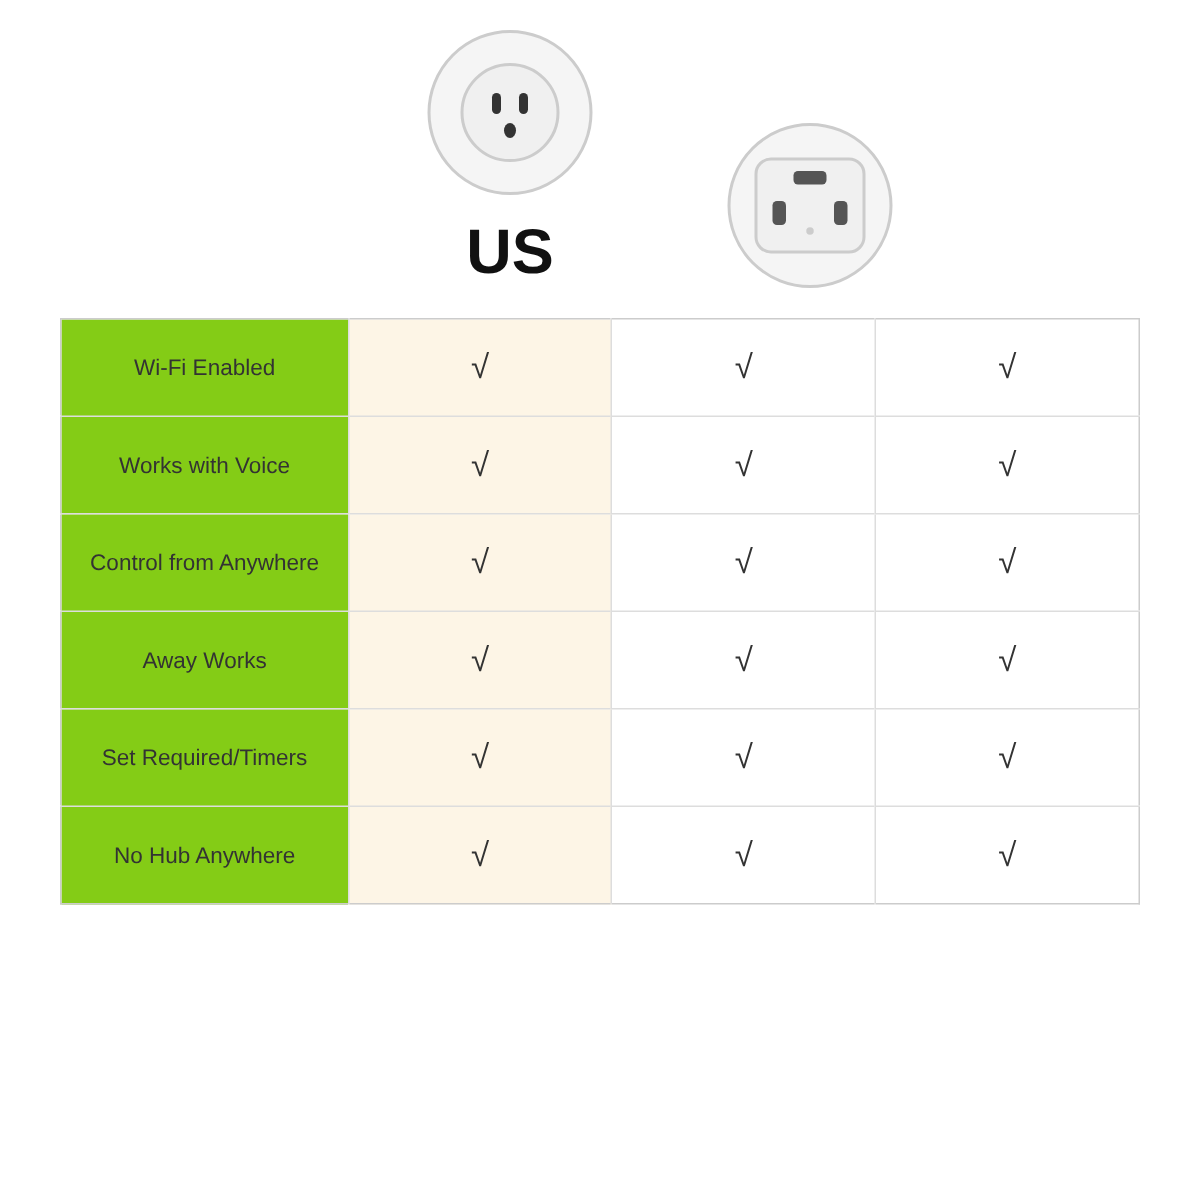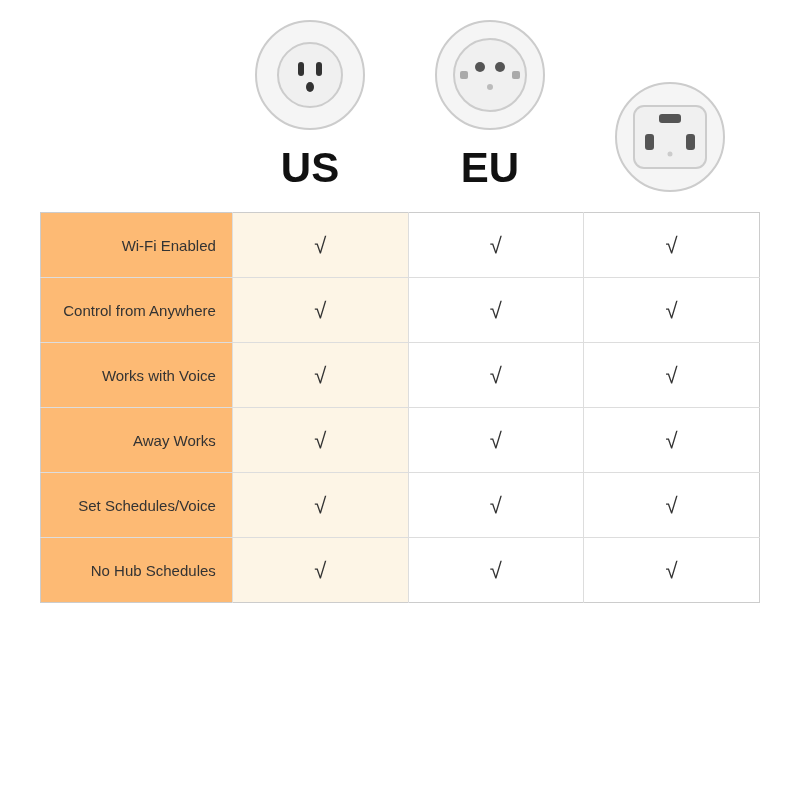--- a/index.html
+++ b/index.html
@@ -72,25 +72,25 @@
       border-bottom: 1.5px solid #ddd;
     }
 
     .comparison-table tr:last-child {
       border-bottom: none;
     }
 
     .feature-cell {
       width: 200px;
       padding: 18px 16px;
-      text-align: right;
+      text-align: center;
       font-size: 15px;
       color: #333;
       border-right: 1.5px solid #ddd;
-      background: #fdba74;
+      background: #84cc16;
     }
 
     .check-cell {
       width: 200px;
       padding: 18px 10px;
       text-align: center;
       font-size: 24px;
       color: #333;
       border-right: 1.5px solid #ddd;
     }
@@ -123,36 +123,20 @@
         <rect x="23" y="22" width="6" height="14" rx="3" fill="#333"></rect>
 
         <rect x="41" y="22" width="6" height="14" rx="3" fill="#333"></rect>
 
         <ellipse cx="35" cy="47" rx="4" ry="5" fill="#333"></ellipse>
       </svg>
     </div>
     <div class="plug-label">US</div>
   </div>
 
-  <div class="plug-col">
-    <div class="plug-image eu-plug">
-      <svg viewBox="0 0 80 80" xmlns="http://www.w3.org/2000/svg">
-        <circle cx="40" cy="40" r="36" fill="#f0f0f0" stroke="#ccc" stroke-width="2"></circle>
-
-        <circle cx="30" cy="32" r="5" fill="#555"></circle>
-        <circle cx="50" cy="32" r="5" fill="#555"></circle>
-
-        <rect x="10" y="36" width="8" height="8" rx="2" fill="#aaa"></rect>
-        <rect x="62" y="36" width="8" height="8" rx="2" fill="#aaa"></rect>
-
-        <circle cx="40" cy="52" r="3" fill="#bbb"></circle>
-      </svg>
-    </div>
-    <div class="plug-label">EU</div>
-  </div>
 
   <div class="plug-col">
     <div class="plug-image uk-plug">
       <svg viewBox="0 0 80 70" xmlns="http://www.w3.org/2000/svg">
         <rect x="4" y="4" width="72" height="62" rx="10" fill="#f0f0f0" stroke="#ccc" stroke-width="2"></rect>
 
         <rect x="29" y="12" width="22" height="9" rx="3" fill="#555"></rect>
 
         <rect x="15" y="32" width="9" height="16" rx="3" fill="#555"></rect>
 
@@ -166,43 +150,43 @@
 
 <table class="comparison-table">
   <tbody id="table-body">
   <tr>
         <td class="feature-cell">Wi-Fi Enabled</td>
         <td class="check-cell us-col"><span class="checkmark">√</span></td>
         <td class="check-cell"><span class="checkmark">√</span></td>
         <td class="check-cell"><span class="checkmark">√</span></td>
       </tr>
       <tr>
-        <td class="feature-cell">Control from Anywhere</td>
+        <td class="feature-cell">Works with Voice</td>
         <td class="check-cell us-col"><span class="checkmark">√</span></td>
         <td class="check-cell"><span class="checkmark">√</span></td>
         <td class="check-cell"><span class="checkmark">√</span></td>
       </tr>
       <tr>
-        <td class="feature-cell">Works with Voice</td>
+        <td class="feature-cell">Control from Anywhere</td>
         <td class="check-cell us-col"><span class="checkmark">√</span></td>
         <td class="check-cell"><span class="checkmark">√</span></td>
         <td class="check-cell"><span class="checkmark">√</span></td>
       </tr>
       <tr>
         <td class="feature-cell">Away Works</td>
         <td class="check-cell us-col"><span class="checkmark">√</span></td>
         <td class="check-cell"><span class="checkmark">√</span></td>
         <td class="check-cell"><span class="checkmark">√</span></td>
       </tr>
       <tr>
-        <td class="feature-cell">Set Schedules/Voice</td>
+        <td class="feature-cell">Set Required/Timers</td>
         <td class="check-cell us-col"><span class="checkmark">√</span></td>
         <td class="check-cell"><span class="checkmark">√</span></td>
         <td class="check-cell"><span class="checkmark">√</span></td>
       </tr>
       <tr>
-        <td class="feature-cell">No Hub Schedules</td>
+        <td class="feature-cell">No Hub Anywhere</td>
         <td class="check-cell us-col"><span class="checkmark">√</span></td>
         <td class="check-cell"><span class="checkmark">√</span></td>
         <td class="check-cell"><span class="checkmark">√</span></td>
       </tr>
     </tbody>
 </table>
 
 </body></html>

